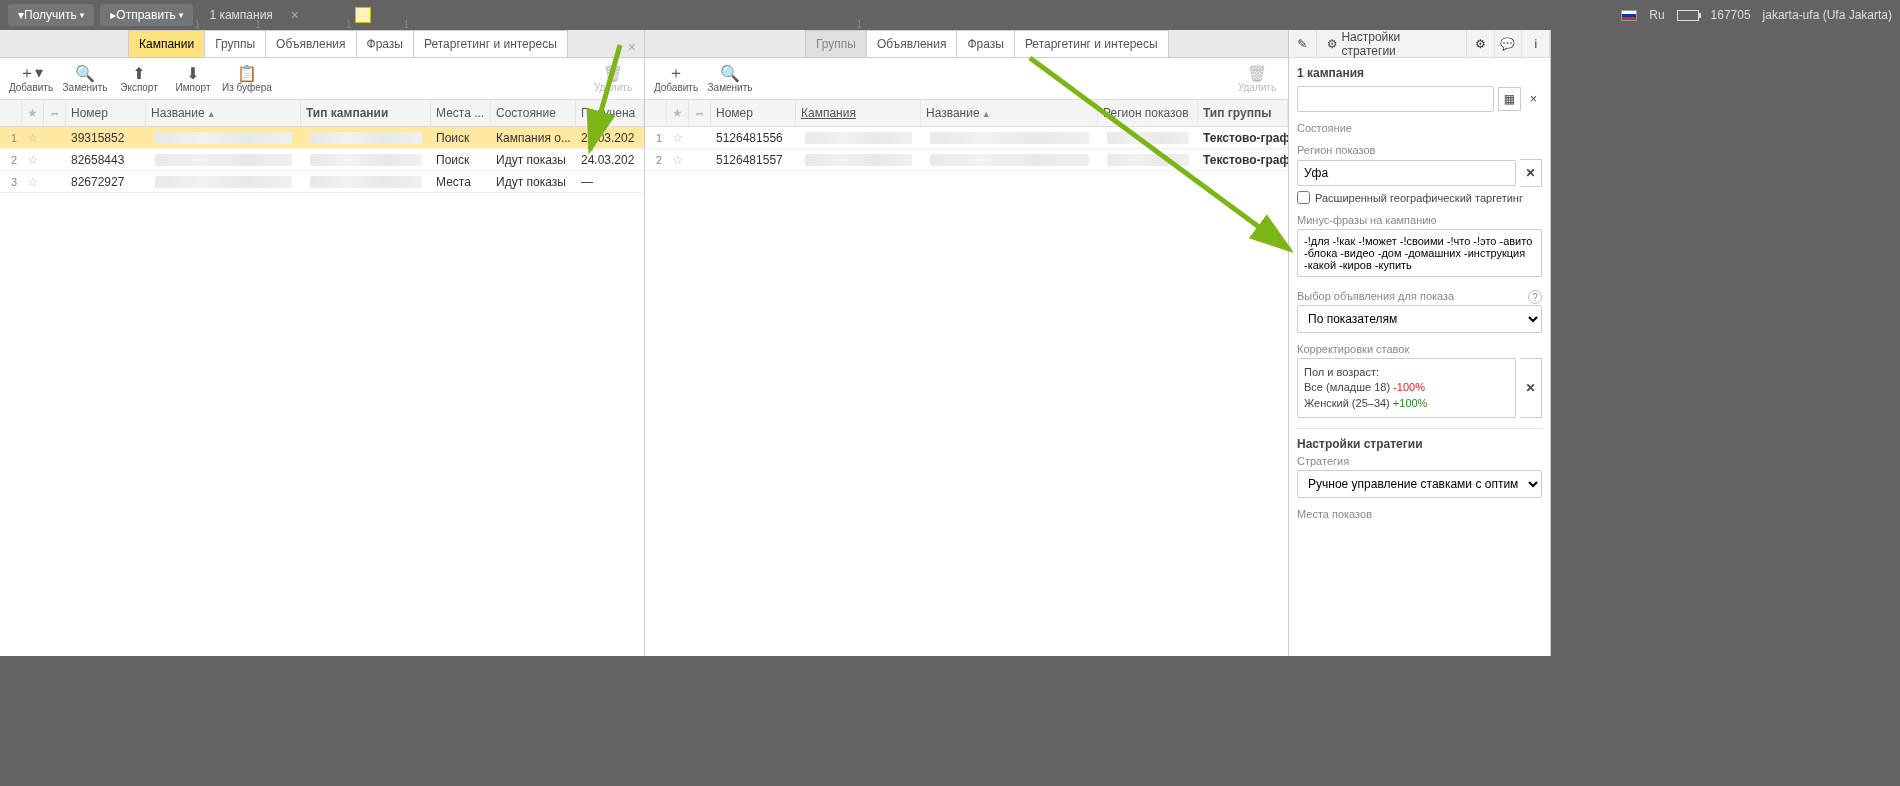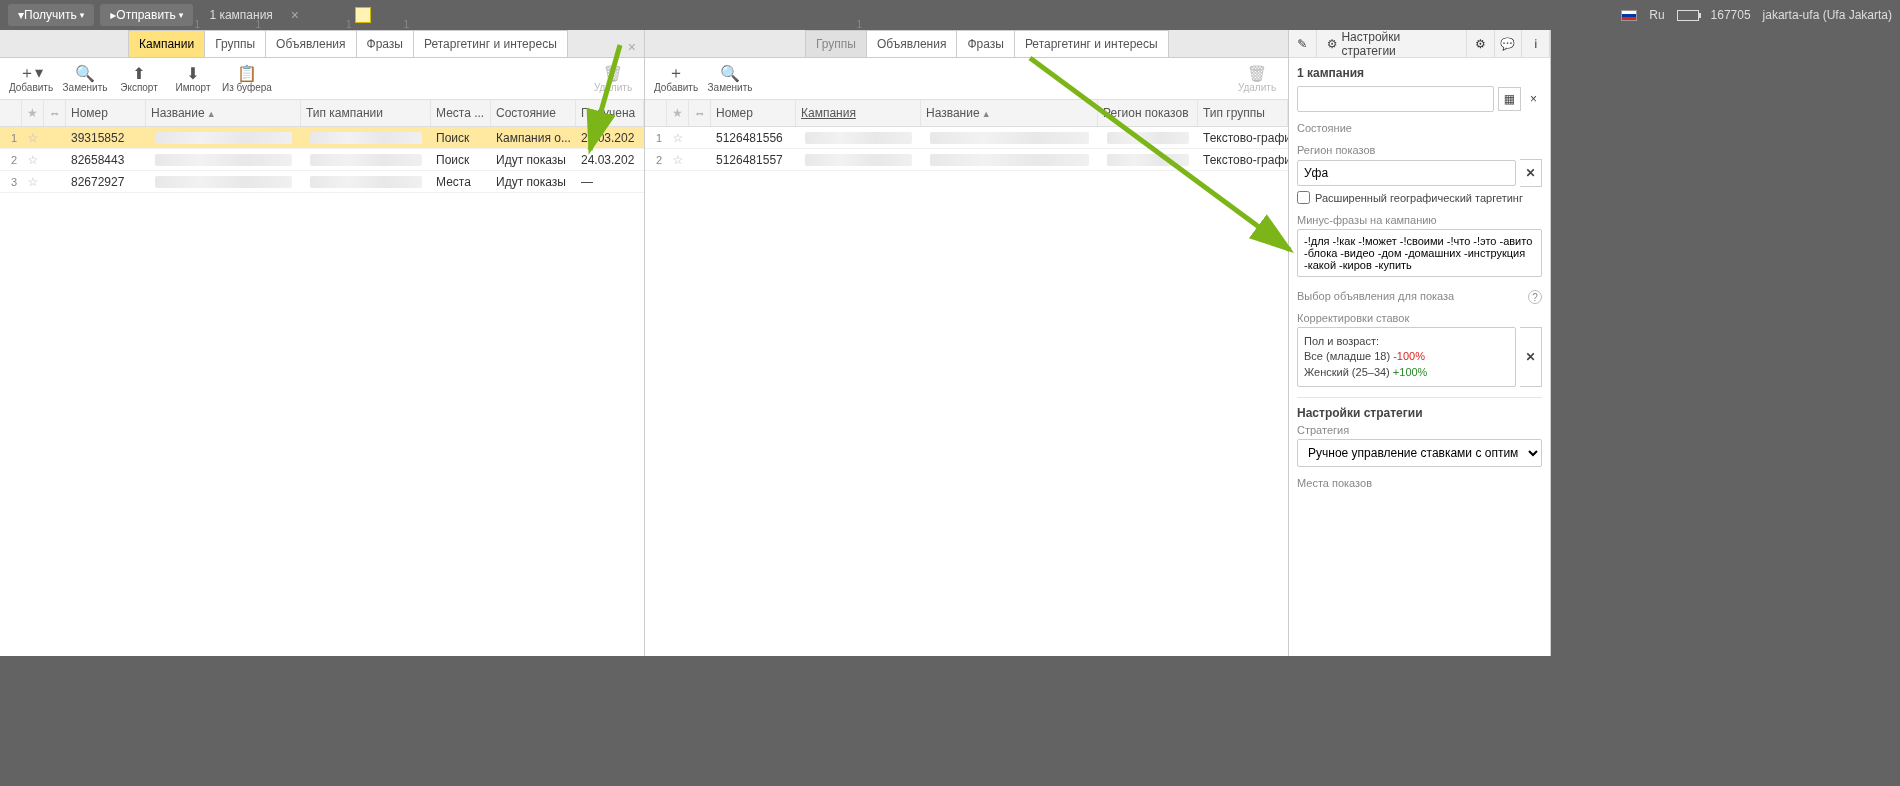--- a/index.html
+++ b/index.html
@@ -31,30 +31,30 @@
 .grid-row { display: flex; height: 22px; align-items: center; font-size: 12px; border-bottom: 1px solid #f0f0f0; }
 .grid-row.sel { background: #ffe8a0; }
 .gc { padding: 3px 5px; white-space: nowrap; overflow: hidden; }
 .blur { background: linear-gradient(90deg,#e8e8e8,#f2f2f2,#e8e8e8,#f0f0f0); color: transparent; border-radius: 2px; height: 12px; margin: 0 4px; }
 .c-idx { width: 22px; text-align: right; color: #888; font-size: 11px; }
 .c-star { width: 22px; text-align: center; color: #bbb; }
 .c-resize { width: 22px; text-align: center; color: #888; }
 
 .l-num { width: 80px; }
 .l-name { flex: 1; }
-.l-type { width: 130px; }
+.l-type { width: 130px; font-weight: bold; }
 .l-place { width: 60px; }
 .l-state { width: 85px; }
 .l-date { width: 68px; }
 
 .m-num { width: 85px; }
 .m-camp { width: 125px; text-decoration: underline; }
 .m-name { flex: 1; }
 .m-region { width: 100px; }
-.m-type { width: 90px; }
+.m-type { width: 90px; font-weight: bold; }
 
 .rp-head { display: flex; align-items: center; background: #f3f3f3; border-bottom: 1px solid #ddd; height: 28px; }
 .rp-head .iconbtn { width: 28px; height: 28px; display: flex; align-items: center; justify-content: center; cursor: pointer; border-right: 1px solid #ddd; }
 .rp-head .strategy-btn { display: flex; align-items: center; padding: 0 10px; height: 28px; border-right: 1px solid #ddd; cursor: pointer; color: #444; }
 .rp-body { flex: 1; overflow-y: auto; padding: 8px 8px; font-size: 12px; color: #444; }
 .rp-title { font-weight: bold; margin-bottom: 6px; }
 .rp-field { margin-bottom: 10px; }
 .rp-lbl { color: #888; font-size: 11px; margin-bottom: 3px; display: block; }
 .rp-input, .rp-select { width: 100%; padding: 5px 6px; border: 1px solid #ccc; border-radius: 2px; font-size: 12px; background: #fff; }
 .rp-ta { width: 100%; padding: 5px 6px; border: 1px solid #ccc; border-radius: 2px; font-size: 11px; background: #fff; resize: none; }
@@ -292,20 +292,21 @@
     </div>
 
 
     <div class="rp-field">
       <span class="rp-lbl">Минус-фразы на кампанию</span>
       <textarea class="rp-ta" rows="3" style="">-!для -!как -!может -!своими -!что -!это -авито -блока -видео -дом -домашних -инструкция -какой -киров -купить</textarea>
     </div>
 
     <div class="rp-field">
       <span class="rp-lbl"><span>Выбор объявления для показа</span><span class="help-ico">?</span></span>
+      <select class="rp-select"><option>По показателям</option></select>
     </div>
 
     <div class="rp-field">
       <span class="rp-lbl">Корректировки ставок</span>
       <div class="inl-row">
         <div class="rp-box" style="flex:1">
           <div>Пол и возраст:</div>
           <div><span>Все (младше 18) </span><span class="red">-100%</span></div>
           <div><span>Женский (25–34) </span><span class="green">+100%</span></div>
         </div>

